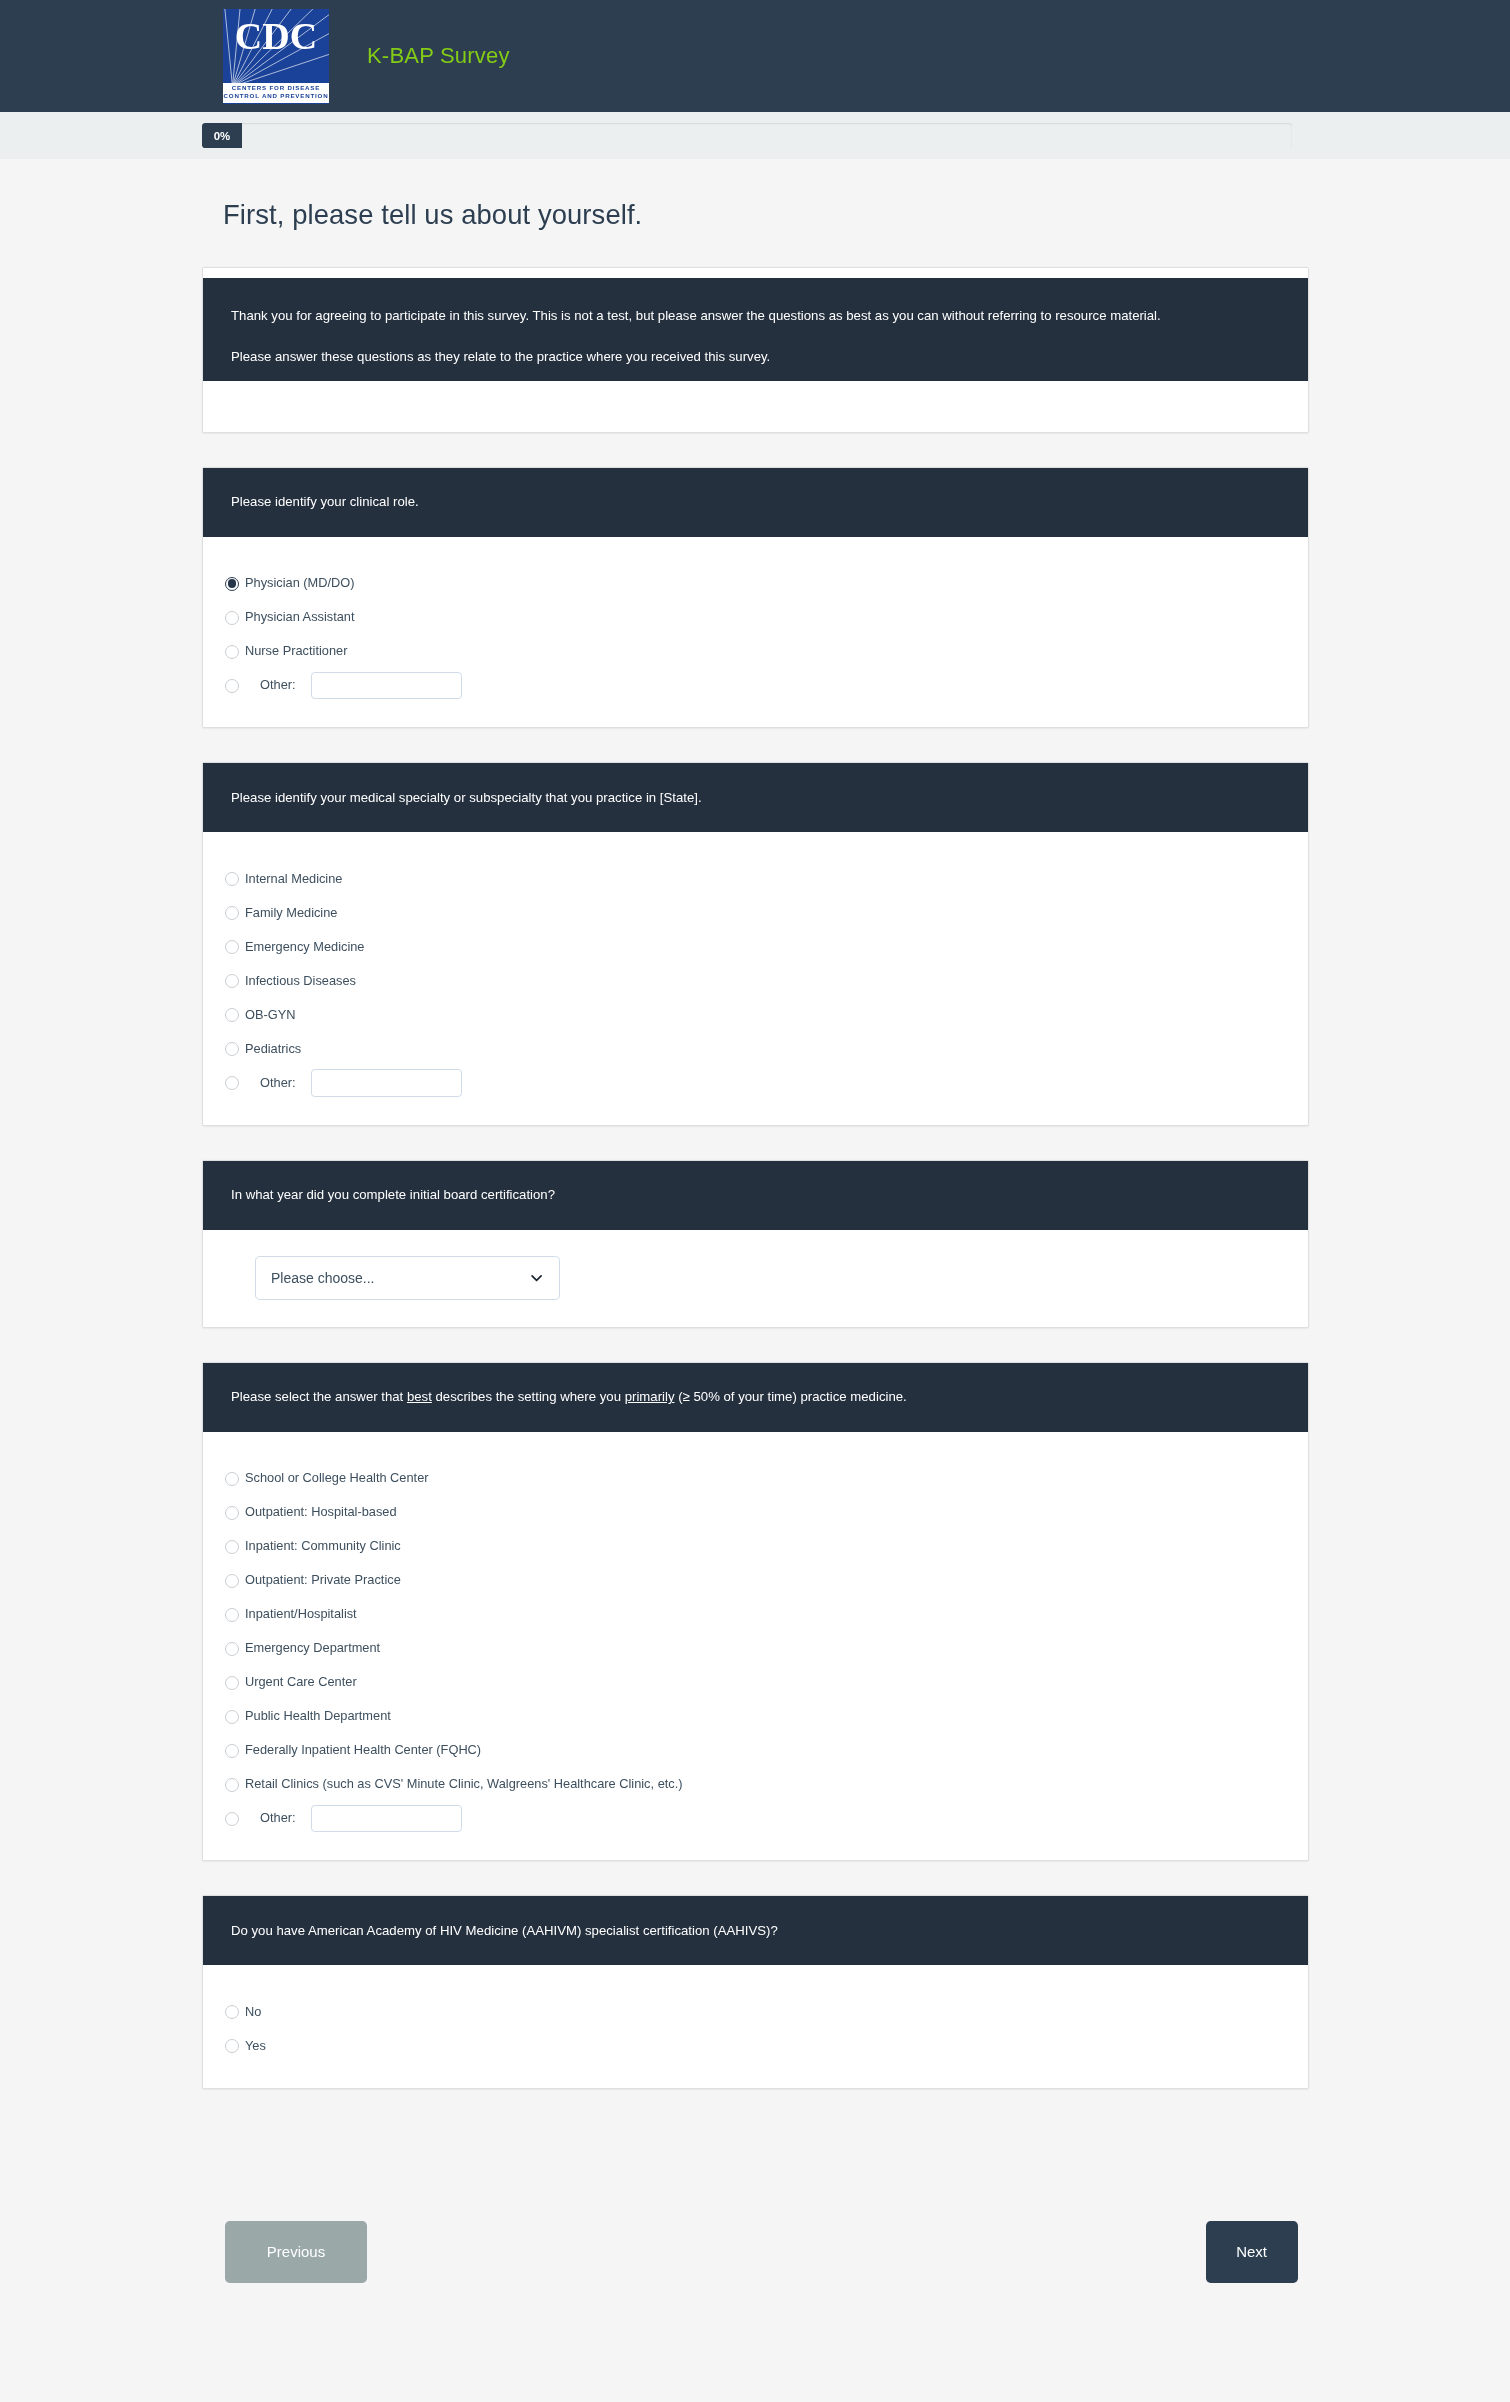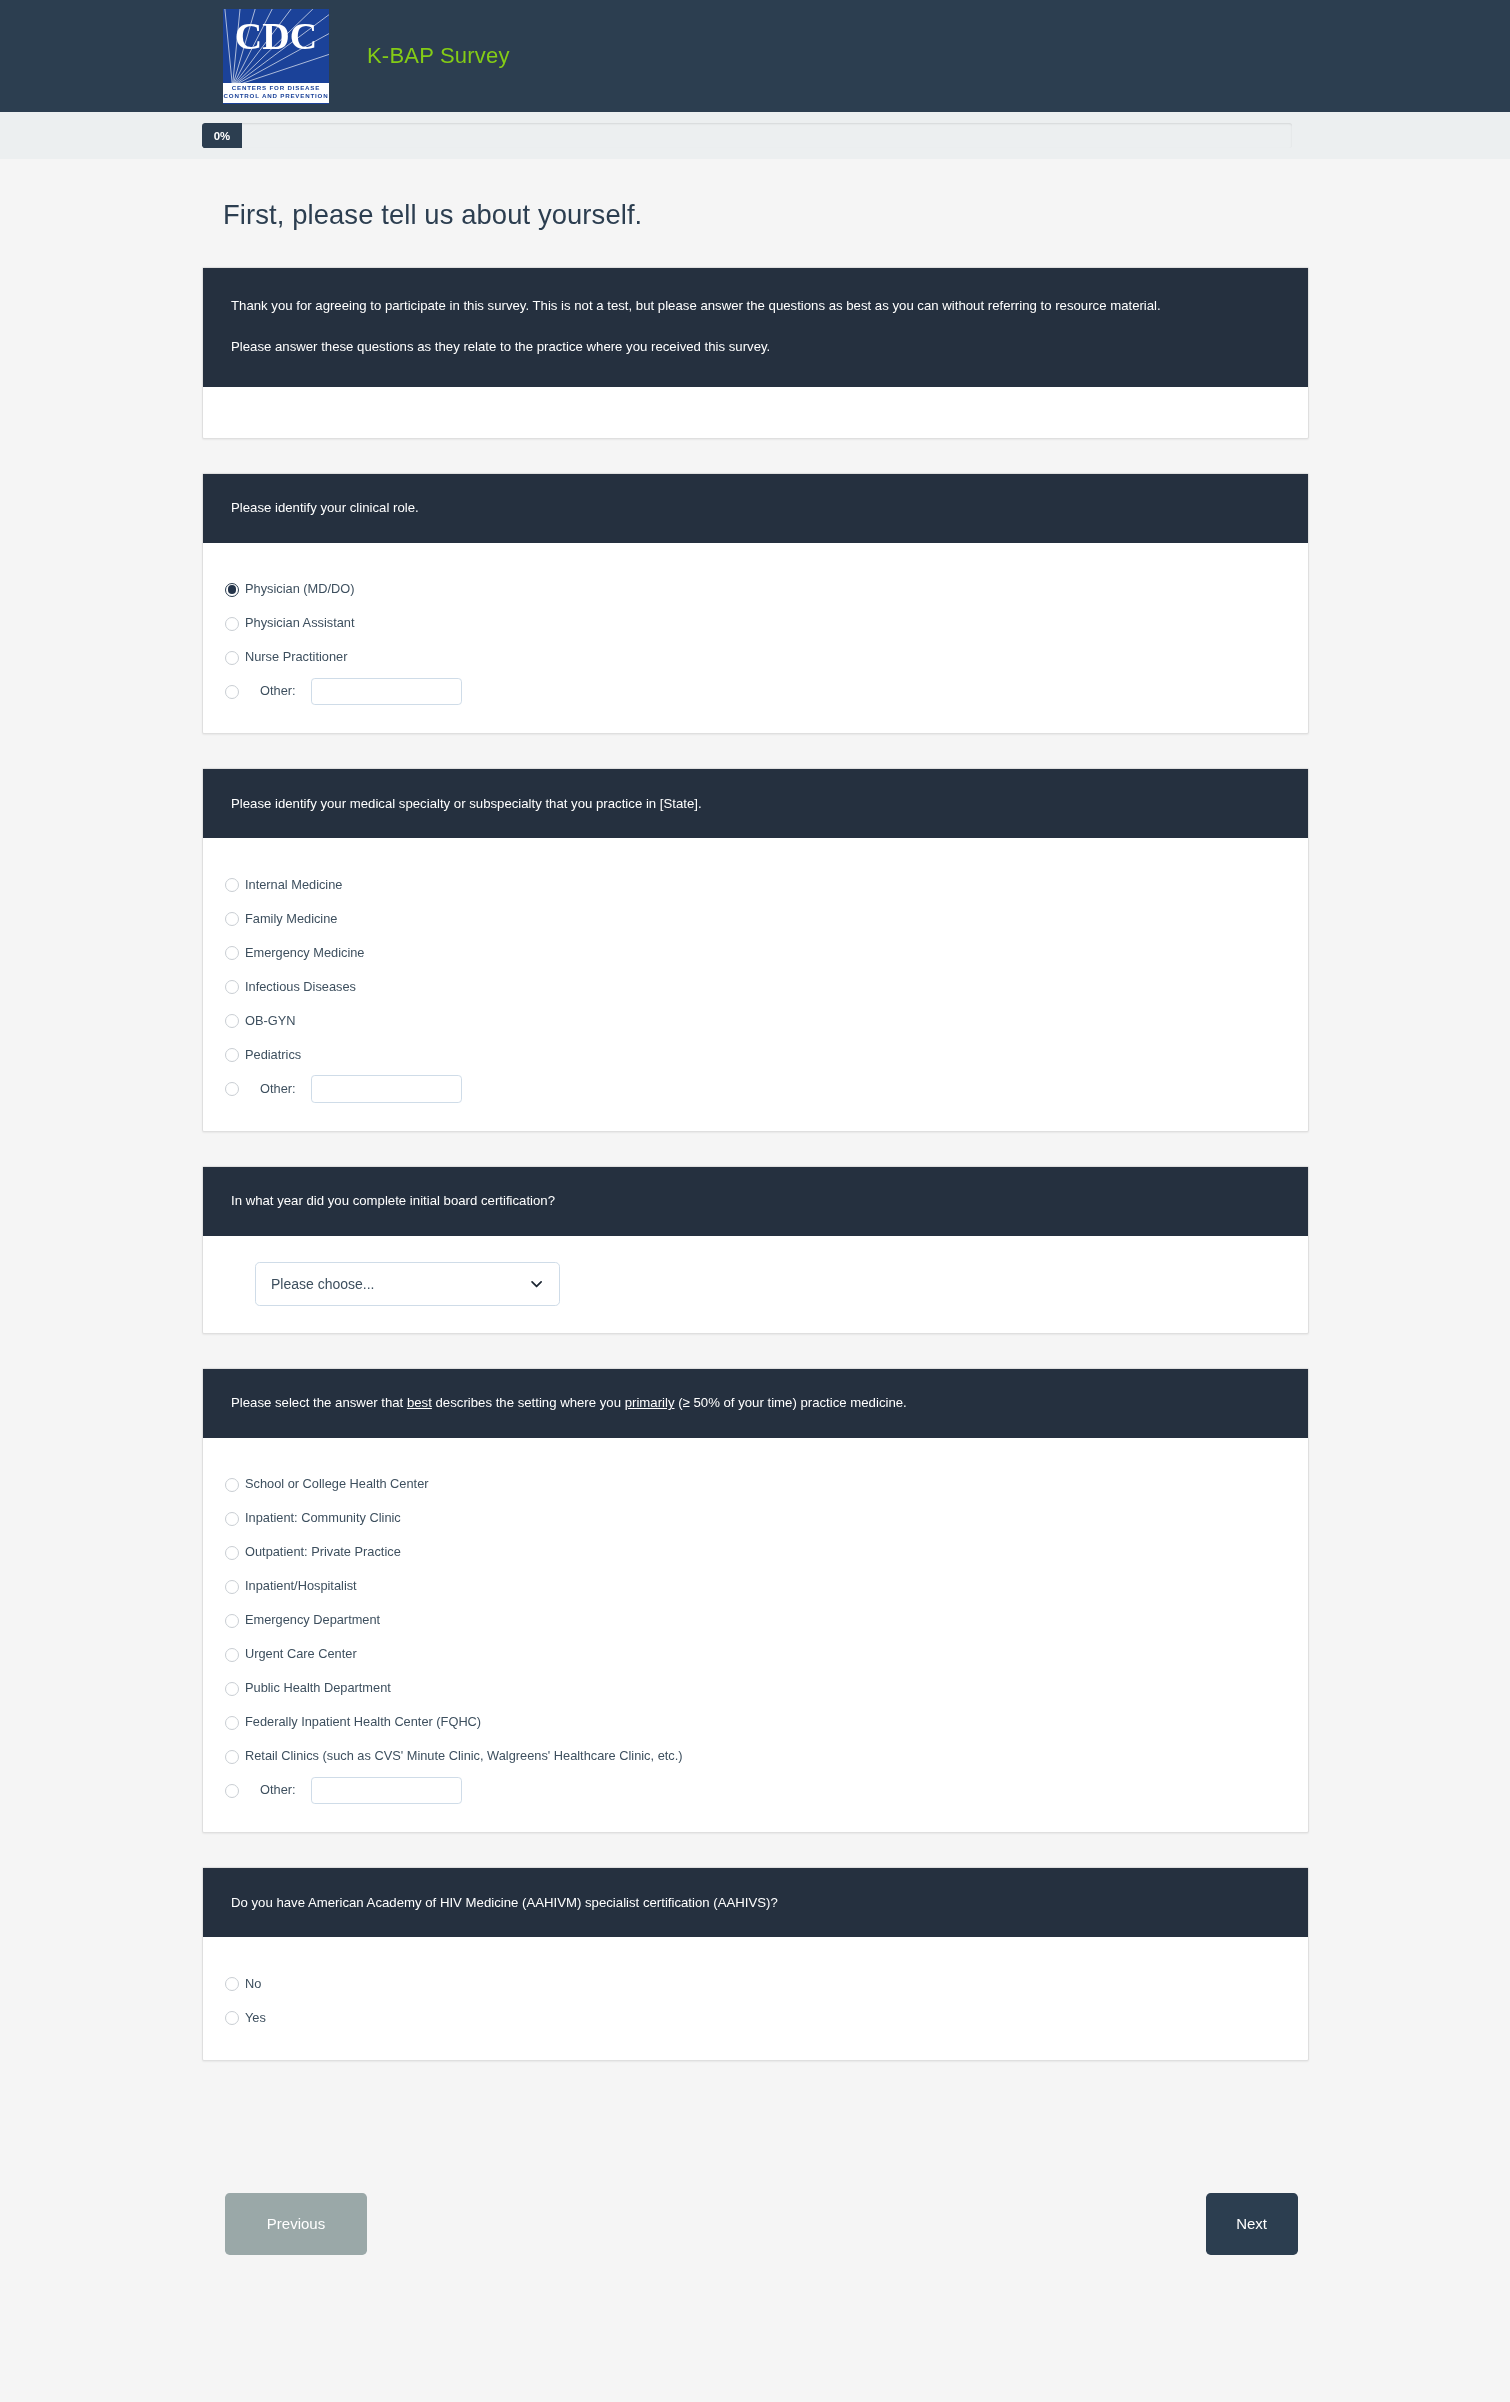--- a/index.html
+++ b/index.html
@@ -123,21 +123,21 @@
   .card.intro { margin-top: 36px; }
 
   .card-header {
     background: #25303f;
     color: #ffffff;
     padding: 24.6px 30px 24.6px 28px;
     font-size: 13.2px;
     line-height: 1.5;
     font-weight: 400;
   }
-  .card-header.tall { padding-top: 28px; padding-bottom: 30px; }
+  .card-header.tall { padding-top: 28px; padding-bottom: 14px; margin-top: 10px; }
   .card-header u { text-decoration: underline; }
 
   .intro-body { padding: 25.6px 0 24.6px 0; min-height: 51px; }
 
   .card-body {
     padding: 30px 0 24.6px 0;
   }
   .card-body.narrow { padding: 26.5px 0 26.5px 0; }
 
   
@@ -356,20 +356,24 @@
         </div>
         <div class="card">
           <div class="card-header"><span>Please select the answer that </span><u>best</u><span> describes the setting where you </span><u>primarily</u><span> (≥ 50% of your time) practice medicine.</span></div>
           <div class="card-body">
             <div class="opt">
               <span class="radio"></span>
               <span class="opt-label">School or College Health Center</span>
             </div>
             <div class="opt">
               <span class="radio"></span>
+              <span class="opt-label">Outpatient: Hospital-based</span>
+            </div>
+            <div class="opt">
+              <span class="radio"></span>
               <span class="opt-label">Inpatient: Community Clinic</span>
             </div>
             <div class="opt">
               <span class="radio"></span>
               <span class="opt-label">Outpatient: Private Practice</span>
             </div>
             <div class="opt">
               <span class="radio"></span>
               <span class="opt-label">Inpatient/Hospitalist</span>
             </div>

